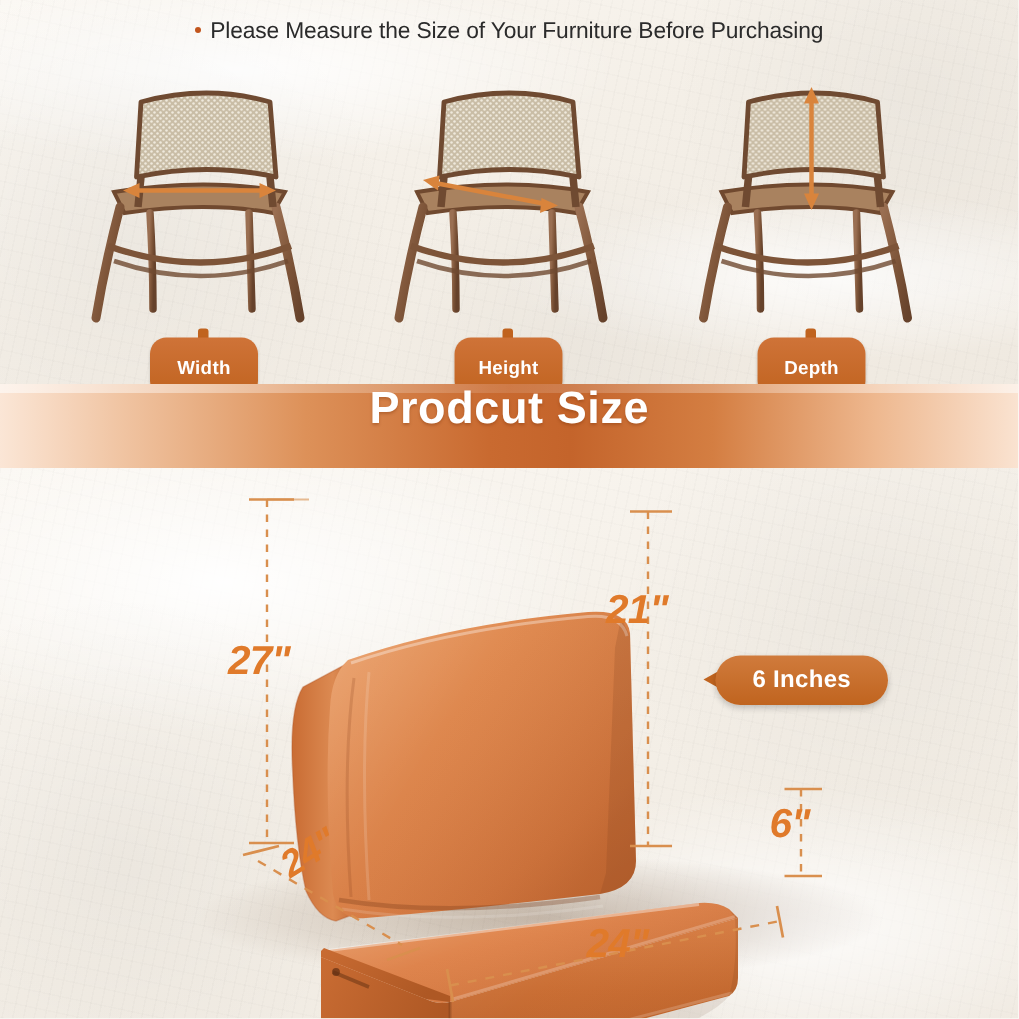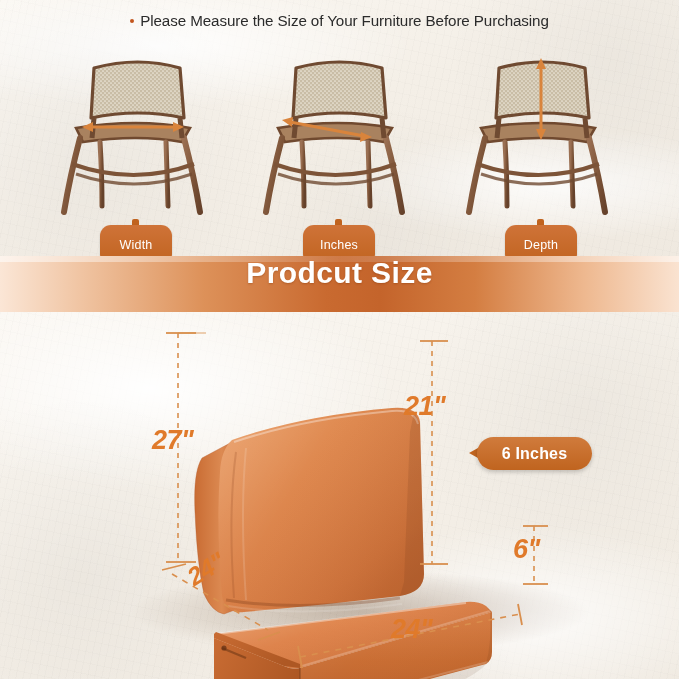--- a/index.html
+++ b/index.html
@@ -81,21 +81,21 @@
   .chair-svg { position: absolute; left: 0; top: 0; }
 
   
   .pill {
     position: absolute;
     height: 40px;
     border-radius: 11px;
     background: linear-gradient(180deg, #cf7338 0%, #c0631f 100%);
     color: #ffffff;
     font-size: 12.5px;
-    font-weight: normal;
+    font-weight: bold;
     letter-spacing: 0.2px;
     display: flex;
     align-items: center;
     justify-content: center;
     box-shadow: 0 1px 2px rgba(0,0,0,0.18);
   }
   .pill-tick {
     position: absolute;
     width: 7px; height: 7px;
     background: #c0631f;
@@ -284,21 +284,21 @@
           <polygon points="86,12 81,23 91,23" fill="#d9843c"></polygon>
           <polygon points="86,94 81,83 91,83" fill="#d9843c"></polygon>
         </g>
       </svg>
     </div>
 
     <div class="pill-tick" id="tick-width"></div>
     <div class="pill-tick" id="tick-depth"></div>
     <div class="pill-tick" id="tick-height"></div>
     <div class="pill" id="pill-width">Width</div>
-    <div class="pill" id="pill-depth">Inches</div>
+    <div class="pill" id="pill-depth">Height</div>
     <div class="pill" id="pill-height">Depth</div>
   </div>
 
   <div id="banner">
     <span id="banner-title">Prodcut Size</span>
   </div>
 
   <div id="bottom-section">
     <div class="paper"></div>
 

